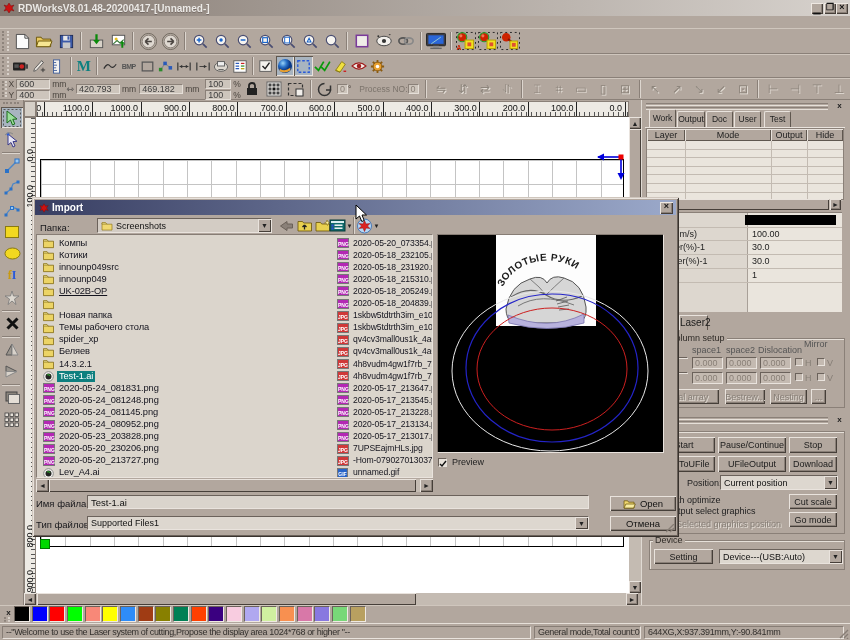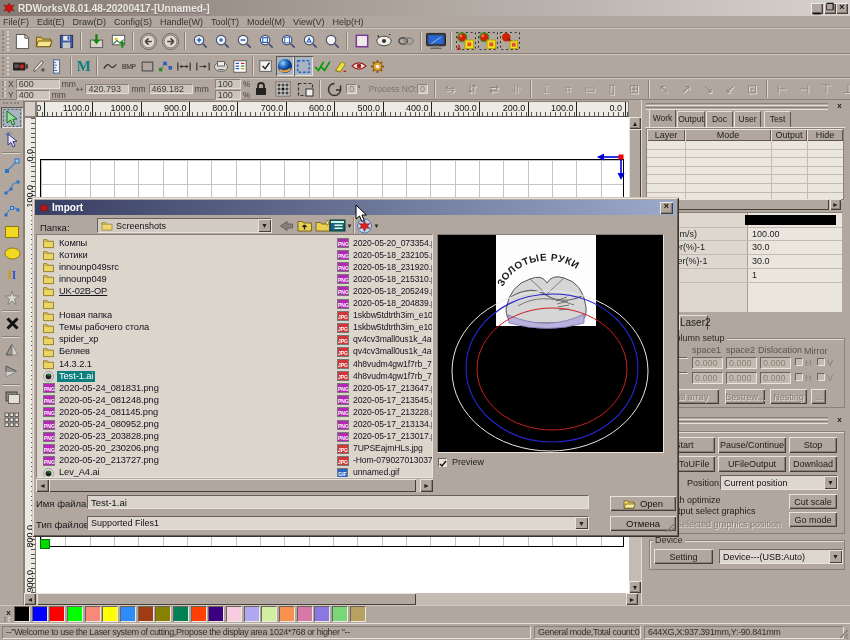--- a/index.html
+++ b/index.html
@@ -108,31 +108,20 @@
       <svg width="12" height="12" viewBox="0 0 12 12">
           <path d="M6 1 L8 4 L11 3 L9 6 L11 9 L8 8 L6 11 L4 8 L1 9 L3 6 L1 3 L4 4 Z" fill="#cc1111" stroke="#7a0a0a" stroke-width=".5"></path>
         </svg>
     </span>
     <span class="ttext" style="margin-left:18px;">RDWorksV8.01.48-20200417-[Unnamed-]</span>
     <span class="abs winbtn" style="right:27px;top:3px;"><span style="position:relative;top:2px;">▁</span></span>
     <span class="abs winbtn" style="right:14px;top:3px;">❐</span>
     <span class="abs winbtn" style="right:2px;top:3px;">×</span>
   </div>
 
-  <div class="abs" id="menubar">
-      <span class="menuitem">File(F)</span>
-      <span class="menuitem">Edit(E)</span>
-      <span class="menuitem">Draw(D)</span>
-      <span class="menuitem">Config(S)</span>
-      <span class="menuitem">Handle(W)</span>
-      <span class="menuitem">Tool(T)</span>
-      <span class="menuitem">Model(M)</span>
-      <span class="menuitem">View(V)</span>
-      <span class="menuitem">Help(H)</span>
-    </div>
 
   <div class="abs tbrow" id="tb1">
       <div class="grip"></div>
       <div class="tbtn">
         <span style="display:inline-flex;">
           <svg width="15" height="17" viewBox="0 0 15 17">
             <path d="M1 1 L10 1 L14 5 L14 16 L1 16 Z" fill="#fcfcfc" stroke="#444" stroke-width="1"></path>
             <path d="M10 1 L10 5 L14 5" fill="none" stroke="#444"></path>
           </svg>
         </span>
@@ -503,21 +492,21 @@
             </g>
           </svg>
         </span>
       </div>
     </div>
   <div class="abs tbrow" id="tb3">
       <div class="grip"></div>
       <div style="display:flex;flex-direction:column;gap:1px;">
         <div style="display:flex;align-items:center;gap:2px;height:10px;">
           <span class="dimlabel">X</span>
-          <div class="minifield" style="width:44px;">600</div>
+          <div class="minifield" style="width:34px;">600</div>
           <span class="dimlabel">mm</span>
         </div>
         <div style="display:flex;align-items:center;gap:2px;height:10px;">
           <span class="dimlabel">Y</span>
           <div class="minifield" style="width:34px;">400</div>
           <span class="dimlabel">mm</span>
         </div>
       </div>
       <div style="width:10px;text-align:center;color:#333;">⇿</div>
       <div style="display:flex;gap:1px;">
@@ -908,21 +897,21 @@
       </div>
     <div class="abs" style="left:37px;top:215px;width:29px;height:15px;background:#b2a79e;border:1px solid #e9e3dd;border-right-color:#5f574f;border-bottom:none;font-size:10px;text-align:center;padding-top:1px;">Laser2</div>
 
     <div class="gbox" style="left:7px;top:238px;width:196px;height:70px;"></div>
     <div class="gbox-l" style="left:25px;top:233px;">Column setup</div>
     <div id="colsetup">
         <div class="prow" style="left:14px;top:245px;color:#555;">Num</div>
         <div class="prow" style="left:50px;top:245px;color:#555;">space1</div>
         <div class="prow" style="left:84px;top:245px;color:#555;">space2</div>
         <div class="prow" style="left:116px;top:245px;color:#555;">Dislocation</div>
-        <div class="prow" style="left:162px;top:246px;color:#555;">Mirror</div>
+        <div class="prow" style="left:162px;top:239px;color:#555;">Mirror</div>
         <div class="dinput" style="left:9px;top:257px;width:37px;"></div>
         <div class="dinput" style="left:50px;top:257px;width:31px;">0.000</div>
         <div class="dinput" style="left:84px;top:257px;width:31px;">0.000</div>
         <div class="dinput" style="left:118px;top:257px;width:31px;">0.000</div>
         <div class="cbox" style="left:153px;top:258px;width:8px;height:8px;background:#c4bab1;"></div>
         <div class="prow" style="left:163px;top:258px;color:#877f77;">H</div>
         <div class="cbox" style="left:175px;top:258px;width:8px;height:8px;background:#c4bab1;"></div>
         <div class="prow" style="left:185px;top:258px;color:#877f77;">V</div>
         <div class="dinput" style="left:9px;top:272px;width:37px;"></div>
         <div class="dinput" style="left:50px;top:272px;width:31px;">0.000</div>

